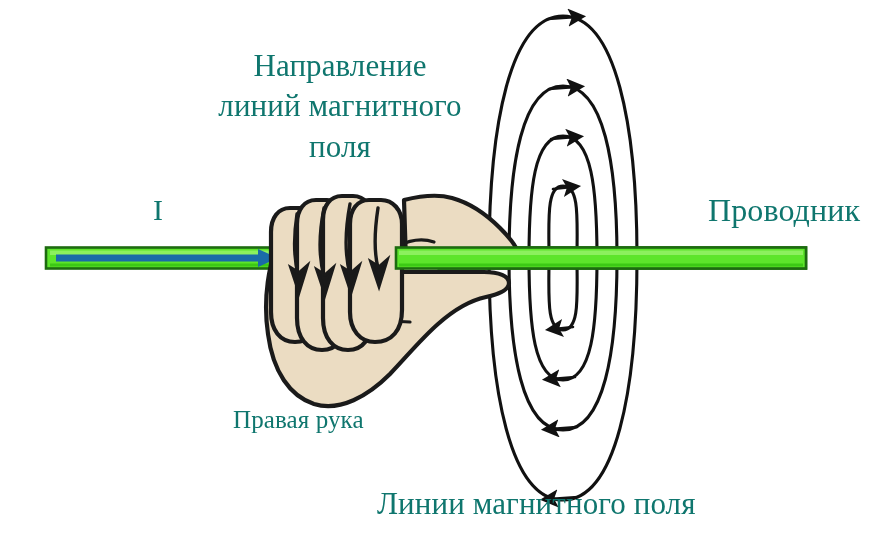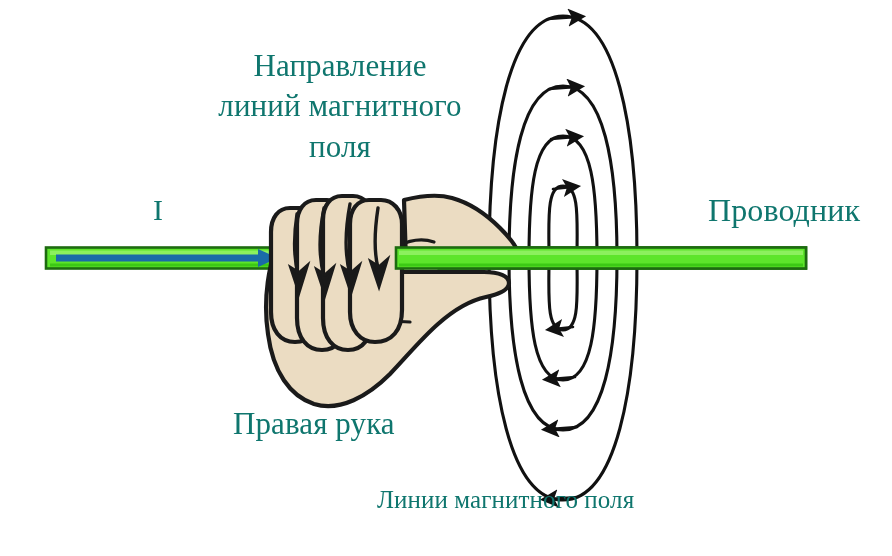--- a/index.html
+++ b/index.html
@@ -38,26 +38,26 @@
     text-align: center;
   }
   #label-conductor {
     left: 708px;
     top: 190px;
     font-size: 32px;
   }
   #label-righthand {
     left: 233px;
     top: 404px;
-    font-size: 31px;
+    font-size: 25px;
   }
   #label-fieldlines {
     left: 377px;
     top: 484px;
-    font-size: 25px;
+    font-size: 31px;
   }
   #diagram-svg {
     position: absolute;
     left: 0;
     top: 0;
   }
 </style>
 </head>
 <body>
 

